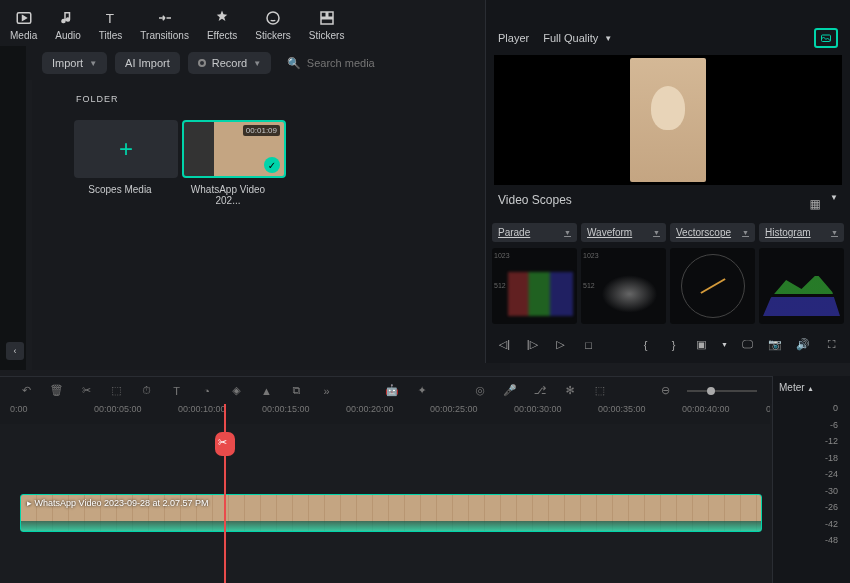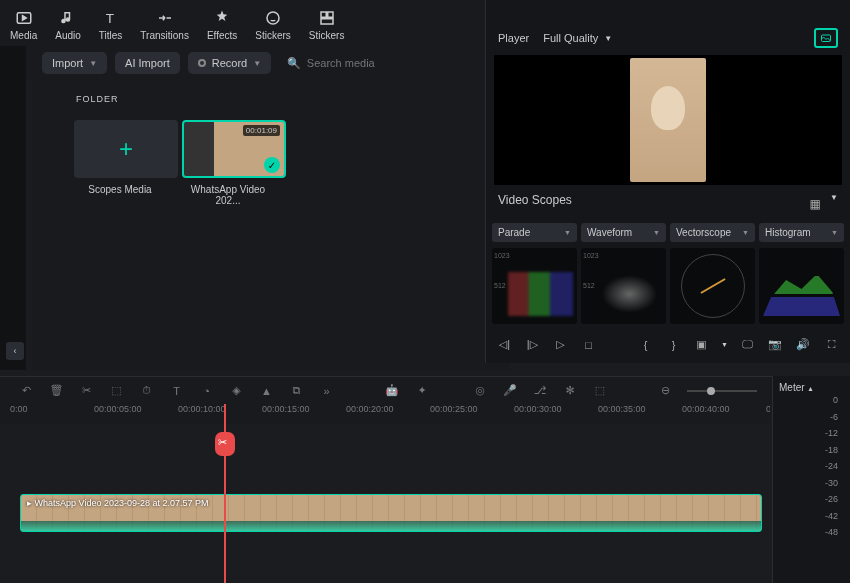--- a/index.html
+++ b/index.html
@@ -26,21 +26,21 @@
 .check { position:absolute; bottom:3px; right:4px; width:16px; height:16px; background:#00d4aa; border-radius:50%; color:#000; font-size:10px; display:flex; align-items:center; justify-content:center; }
 .player-panel { position:absolute; right:0; top:0; width:365px; background:#14161a; border-left:1px solid #2a2d33; }
 .player-head { display:flex; align-items:center; gap:14px; padding:8px 12px; height:34px;margin-top:21px; }
 .snap-btn { margin-left:auto; width:24px; height:20px; border:2px solid #00d4aa; border-radius:3px; display:flex; align-items:center; justify-content:center; }
 .preview { height:130px; display:flex; align-items:center; justify-content:center; background:#000; margin:0 8px; }
 .preview-inner { width:76px; height:124px; background:linear-gradient(#d4b896,#c4a582); border-radius:2px; position:relative; }
 .preview-inner::after { content:""; position:absolute; top:28px; left:50%; transform:translateX(-50%); width:34px; height:44px; background:#e8d4b8; border-radius:50% 50% 45% 45%; }
 .scopes-head { display:flex; padding:8px 12px; font-size:12px; }
 .scopes-head .spacer { flex:1; }
 .scopes-row { display:flex; gap:4px; padding:0 6px; }
-.scope-tab { flex:1; background:#2a2d33; padding:4px 6px; border-radius:3px; font-size:10px; display:flex; justify-content:space-between; align-items:center; cursor:pointer; }
+.scope-tab { flex:1; background:#2a2d33; padding:4px 6px; border-radius:3px; font-size:10px; display:flex; justify-content:space-between; align-items:center; cursor:pointer;text-decoration:underline; }
 .scope-chev { font-size:7px; opacity:.6; }
 .scope-viz { display:flex; gap:4px; padding:6px; }
 .viz { flex:1; height:76px; background:#0a0b0d; border-radius:3px; position:relative; overflow:hidden; font-size:7px; }
 .viz .lbl { position:absolute; left:2px; color:#666; }
 .viz-parade::after { content:""; position:absolute; bottom:8px; left:16px; right:4px; height:44px; background:linear-gradient(90deg,#a33 0 30%,#3a3 33% 63%,#33a 66% 100%); opacity:.55; filter:blur(1.5px); }
 .viz-wave::after { content:""; position:absolute; bottom:8px; left:16px; right:4px; height:44px; background:radial-gradient(#888 2%,transparent 60%); opacity:.7; }
 .viz-vector { display:flex; align-items:center; justify-content:center; }
 .viz-vector::before { content:""; width:62px; height:62px; border:1px solid #444; border-radius:50%; position:absolute; }
 .viz-vector::after { content:""; width:28px; height:2px; background:#d49a3a; position:absolute; transform:rotate(-30deg); }
 .viz-hist::after { content:""; position:absolute; left:4px; right:4px; top:8px; bottom:8px; background:linear-gradient(#a33 0 30%,transparent 30% 34%,#3a3 34% 64%,transparent 64% 68%,#33a 68% 100%); opacity:.7; clip-path:polygon(0 100%,10% 70%,30% 40%,50% 55%,70% 30%,90% 60%,100% 100%); }
@@ -61,21 +61,21 @@
 .zoom-thumb { position:absolute; left:28%; top:-3px; width:8px; height:8px; background:#aaa; border-radius:50%; }
 .ruler { position:absolute; left:0; top:404px; width:770px; height:20px; background:#181a1e; display:flex; font-size:9px; color:#777; padding-left:10px; overflow:hidden; }
 .ruler span { width:84px; flex-shrink:0; }
 .playhead { position:absolute; left:224px; top:404px; width:2px; height:180px; background:#e94b4b; z-index:5; }
 .playhead::before { content:""; position:absolute; top:28px; left:-9px; width:20px; height:24px; background:#e94b4b; border-radius:7px; }
 .playhead::after { content:"✂"; position:absolute; top:32px; left:-6px; color:#fff; font-size:11px; }
 .track { position:absolute; left:20px; top:494px; width:742px; height:38px; background:repeating-linear-gradient(90deg,#c4a582 0 15px,#b89672 15px 16px); border:1px solid #00d4aa; border-radius:3px; overflow:hidden; }
 .track-label { position:absolute; top:3px; left:6px; font-size:9px; color:#fff; text-shadow:0 0 3px #000; z-index:2; display:flex; align-items:center; gap:3px; }
 .track-wave { position:absolute; bottom:0; left:0; right:0; height:10px; background:linear-gradient(#0a5548,#00d4aa); opacity:.7; }
 .meter-panel { position:absolute; right:0; top:376px; width:78px; height:207px; background:#14161a; border-left:1px solid #2a2d33; padding:6px; }
-.meter-head { display:flex; align-items:flex-end; gap:4px; font-size:10px; margin-bottom:2px; }
+.meter-head { display:flex; align-items:flex-end; gap:4px; font-size:10px; margin-bottom:10px; }
 .meter-scale { display:flex; flex-direction:column; align-items:flex-end; gap:6.5px; font-size:9px; color:#888; padding-right:6px; }
 .collapse { position:absolute; left:6px; top:342px; width:18px; height:18px; background:#2a2d33; border-radius:3px; display:flex; align-items:center; justify-content:center; cursor:pointer; font-size:9px; }
 .side-strip { position:absolute; left:0; top:46px; width:26px; height:324px; background:#101214; }
 </style>
 </head>
 <body>
 
 <div class="side-strip"></div>
 
 <div class="top-tabs">

